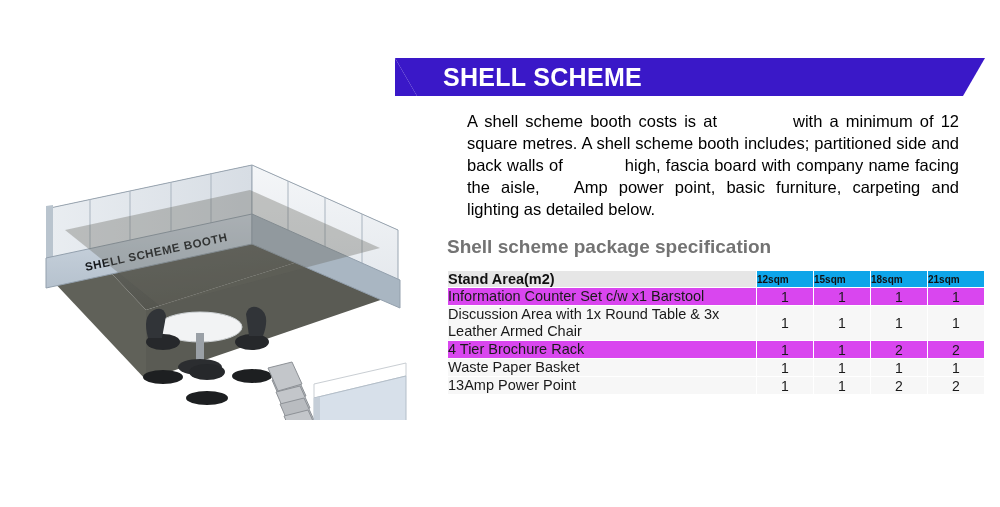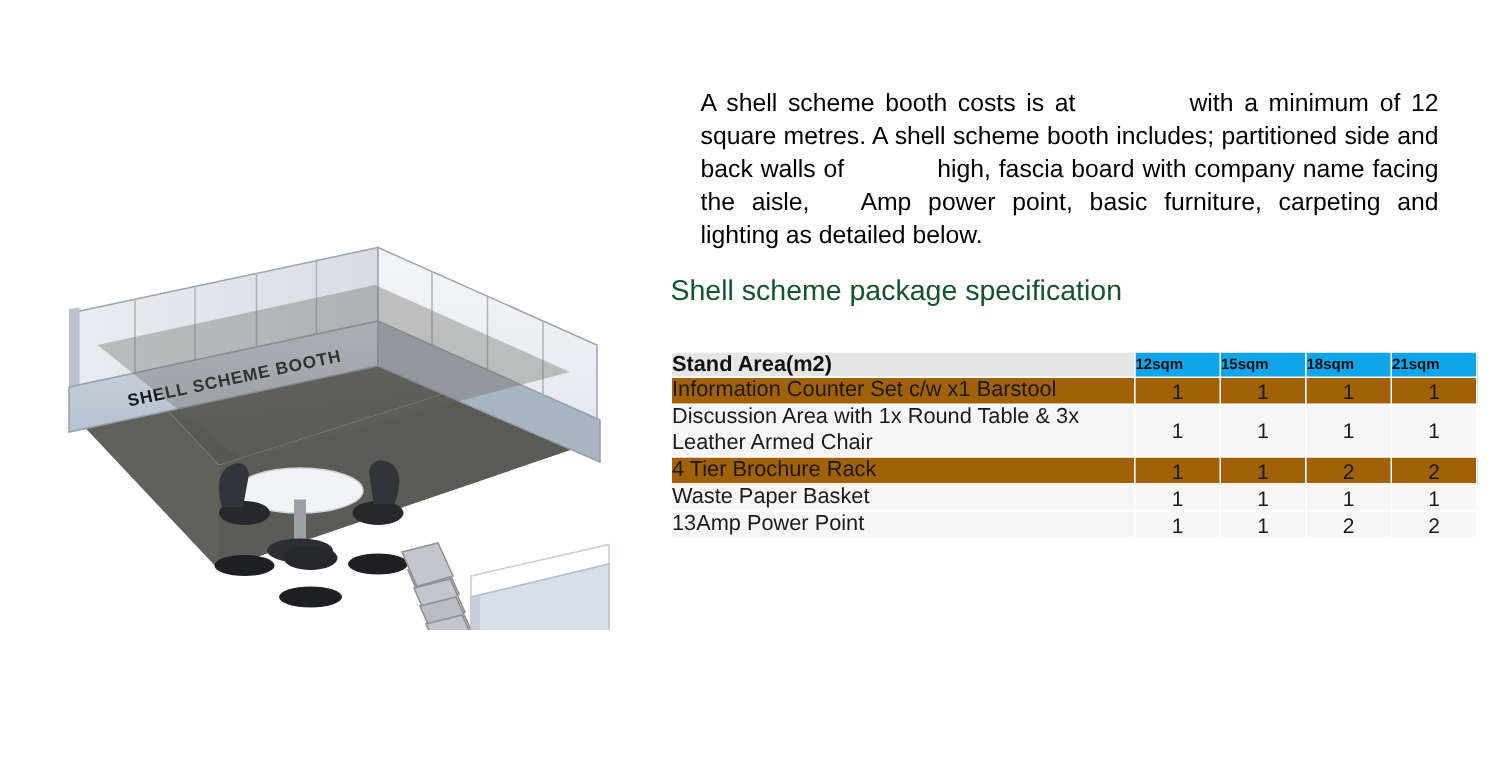--- a/index.html
+++ b/index.html
@@ -71,23 +71,23 @@
   .blank-slot {
     display: inline-block;
   }
   .blank-wide { width: 76px; }
   .blank-mid  { width: 62px; }
   .blank-narrow { width: 34px; }
 
   
   .subheading {
     font-size: 19px;
-    font-weight: normal;
-    color: #14532d;
-    margin: 0 0 28px 52px;
+    font-weight: bold;
+    color: #737373;
+    margin: 0 0 12px 52px;
   }
 
   
   .spec-table {
     margin-left: 52px;
     border-collapse: collapse;
     width: 538px;
     font-size: 13.5px;
     color: #1a1a1a;
   }
@@ -121,21 +121,21 @@
     font-size: 14.5px;
     line-height: 17px;
     color: #1a1a1a;
   }
   .row-val {
     text-align: center;
     font-size: 14px;
     color: #1a1a1a;
     width: 56px;
   }
-  tr.shade td { background: #a16207; }
+  tr.shade td { background: #d946ef; }
   tr.plain td { background: #f7f7f7; }
   tr.shade td.row-val, tr.plain td.row-val { }
 
   
   .spec-table td.row-val, .spec-table th.hdr-num {
     border-left: 1px solid #ffffff;
     border-right: 1px solid #ffffff;
   }
 </style>
 </head>
@@ -221,20 +221,27 @@
     <g>
       <polygon points="294,304 386,283 386,296 294,318" fill="#ffffff" stroke="#c9ced3"></polygon>
       <polygon points="294,318 386,296 386,352 294,378" fill="#d7e0ea" stroke="#b3bec9"></polygon>
       <polygon points="294,318 300,317 300,376 294,378" fill="#c5ced8"></polygon>
     </g>
   </svg>
 </div>
 
 <div id="content-column">
 
+  <div class="banner-wrap">
+    <svg class="banner-shape" width="590" height="38" viewBox="0 0 590 38" xmlns="http://www.w3.org/2000/svg">
+      <polygon points="0,0 590,0 568,38 22,38" fill="#3a18c8"></polygon>
+      <polygon points="0,0 22,38 0,38" fill="#3a18c8"></polygon>
+    </svg>
+    <div class="banner-title">SHELL SCHEME</div>
+  </div>
 
   <p class="intro">
     <span>A shell scheme booth costs is at</span><span class="blank-slot blank-wide"></span><span>with a minimum of 12 square metres. A shell scheme booth includes; partitioned side and back walls of</span><span class="blank-slot blank-mid"></span><span>high, fascia board with company name facing the aisle,</span><span class="blank-slot blank-narrow"></span><span>Amp power point, basic furniture, carpeting and lighting as detailed below.</span>
   </p>
 
   <h2 class="subheading">Shell scheme package specification</h2>
 
   <table class="spec-table">
     <thead>
       <tr>

